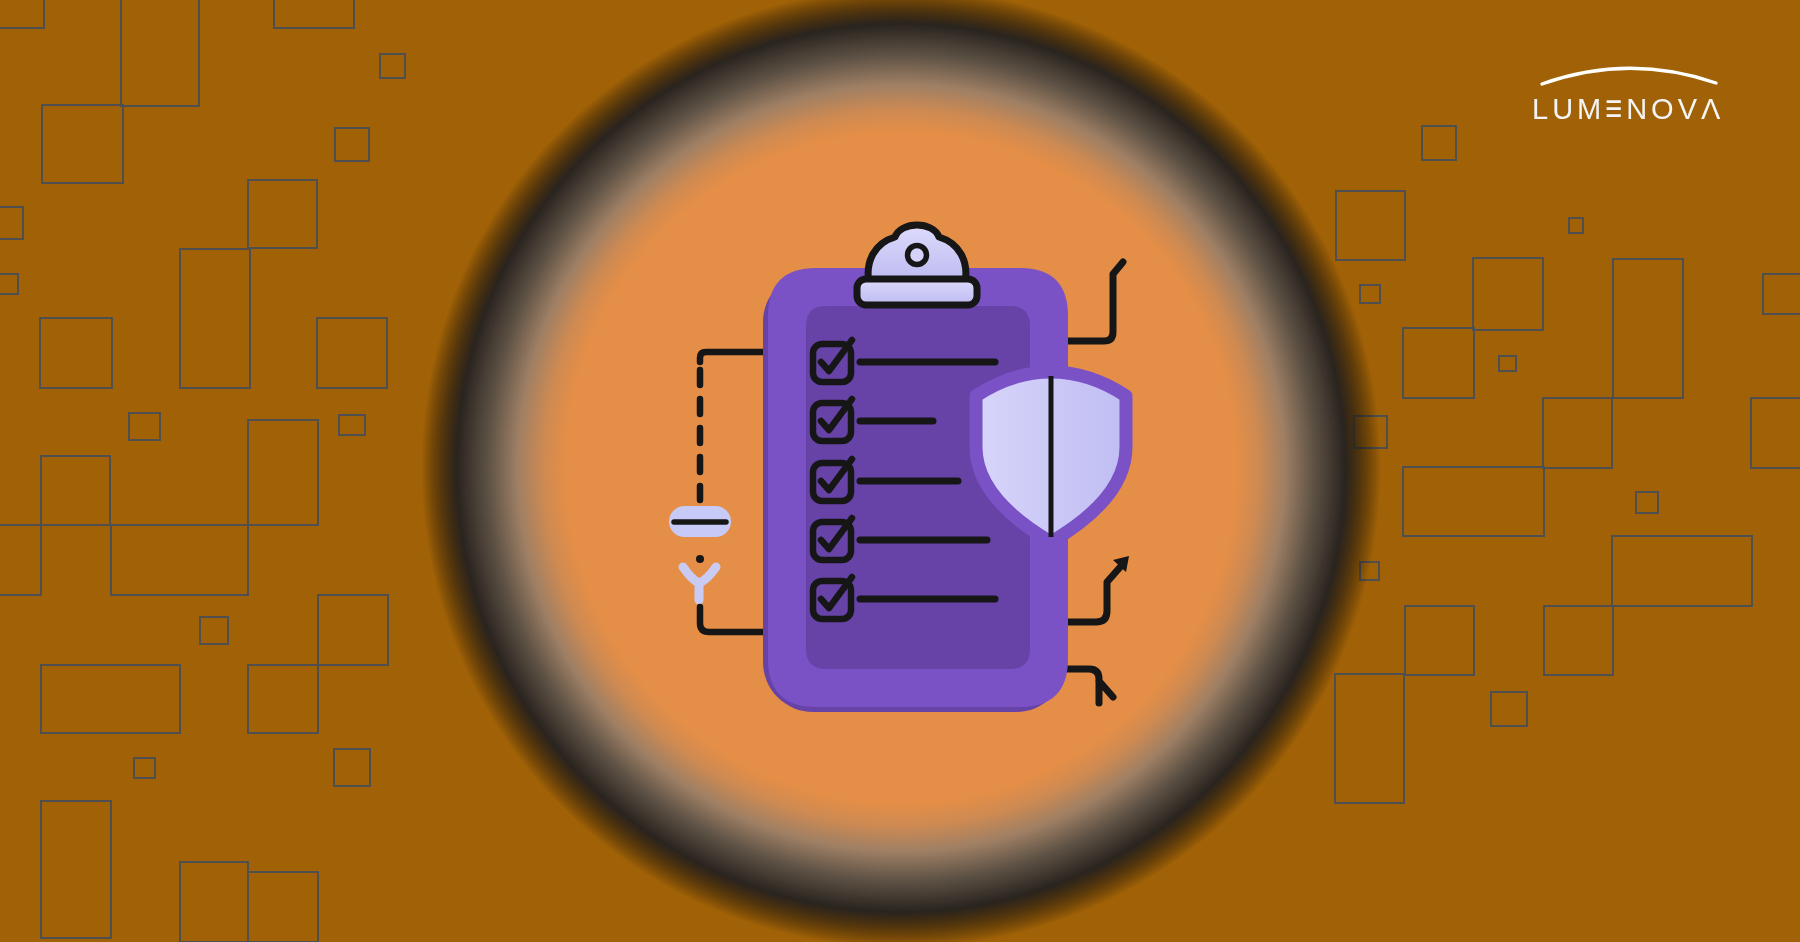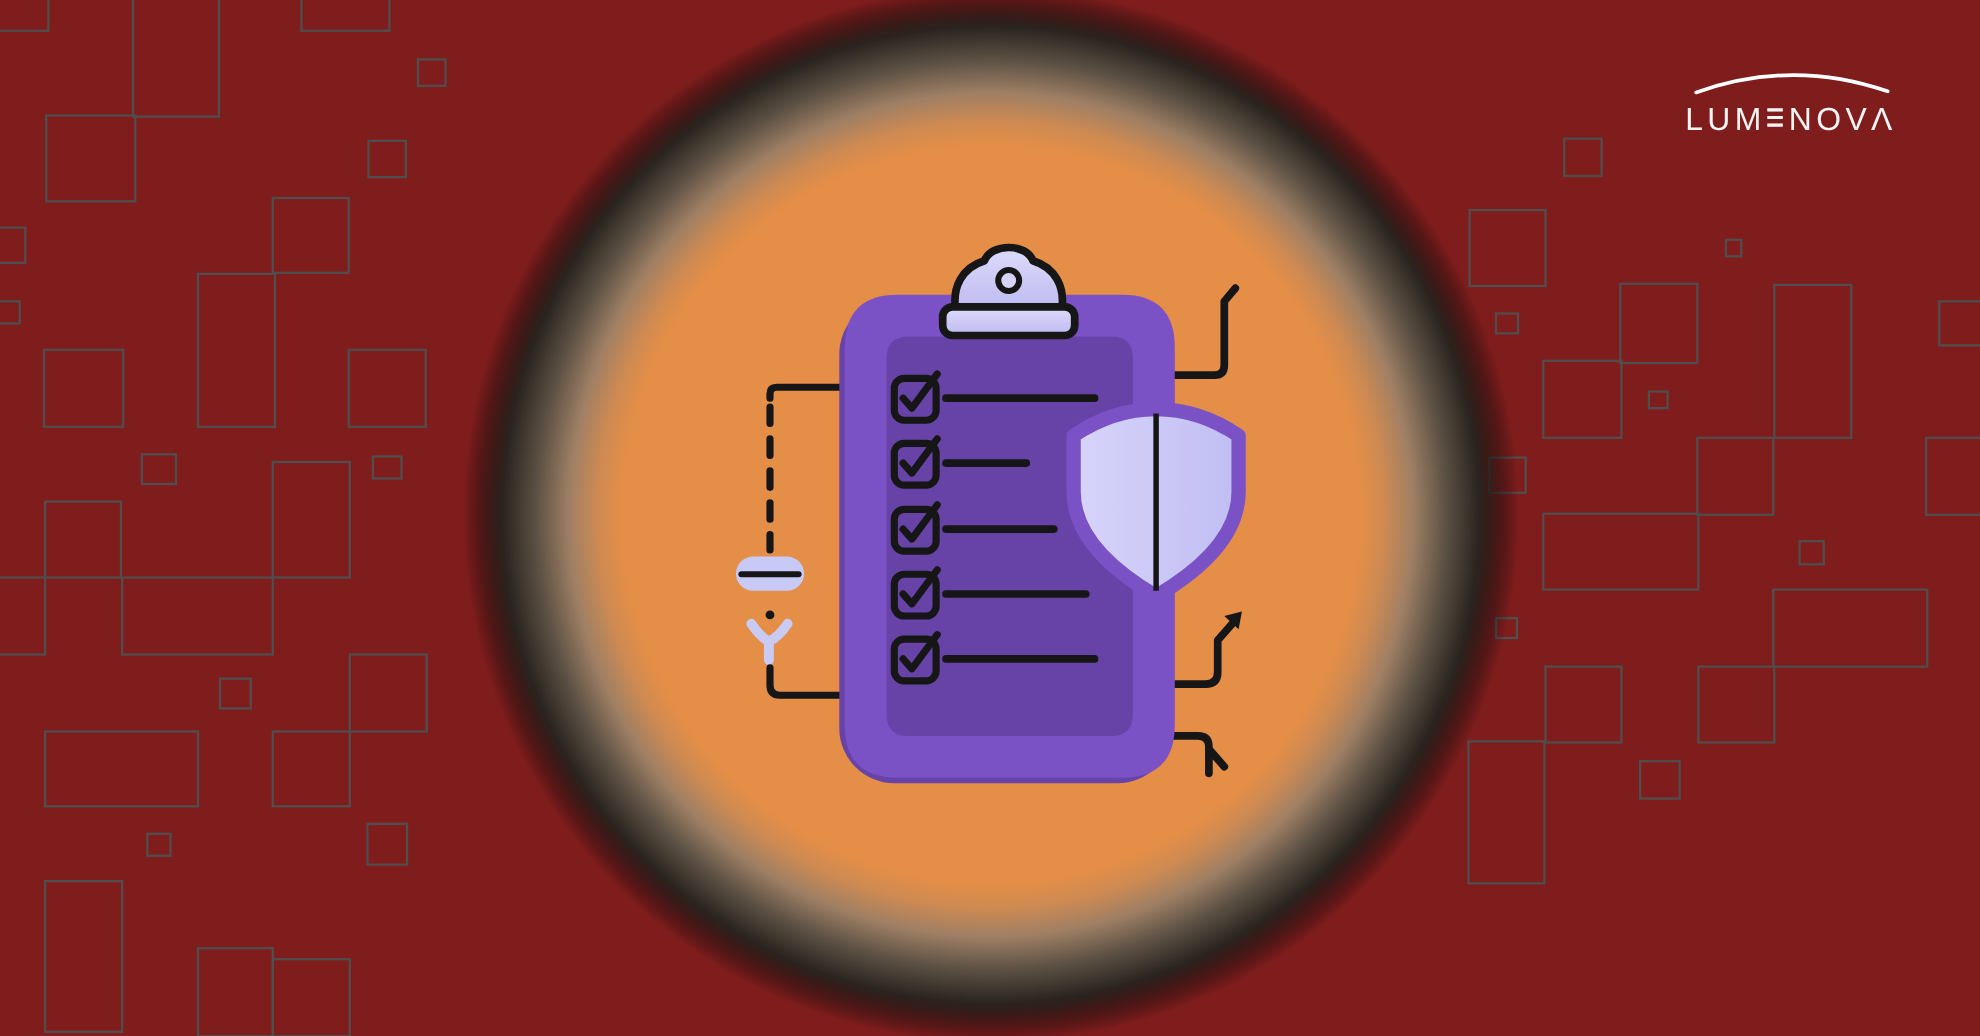--- a/index.html
+++ b/index.html
@@ -1,16 +1,16 @@
 <!DOCTYPE html>
 <html><head>
 <meta charset="utf-8">
 <style>
   html,body{margin:0;padding:0;background:#000;}
-  .stage{position:relative;width:1800px;height:942px;background:#7f1d1d;overflow:hidden;
+  .stage{position:relative;width:1800px;height:942px;background:#a16207;overflow:hidden;
          font-family:"Liberation Sans", sans-serif;}
   .scene{position:absolute;left:0;top:0;}
   
   .logo{position:absolute;left:1532px;top:50px;width:220px;color:#f4f4f4;}
   .logo-arc{display:block;margin-left:4px;}
   .logo-text{margin-top:7px;font-size:29px;letter-spacing:4px;font-weight:400;
              color:#f4f4f4;white-space:nowrap;line-height:1;}
   .glyph-e{display:inline-block;transform:scaleY(1.38) translateY(-0.02em);}
 </style>
 </head>

